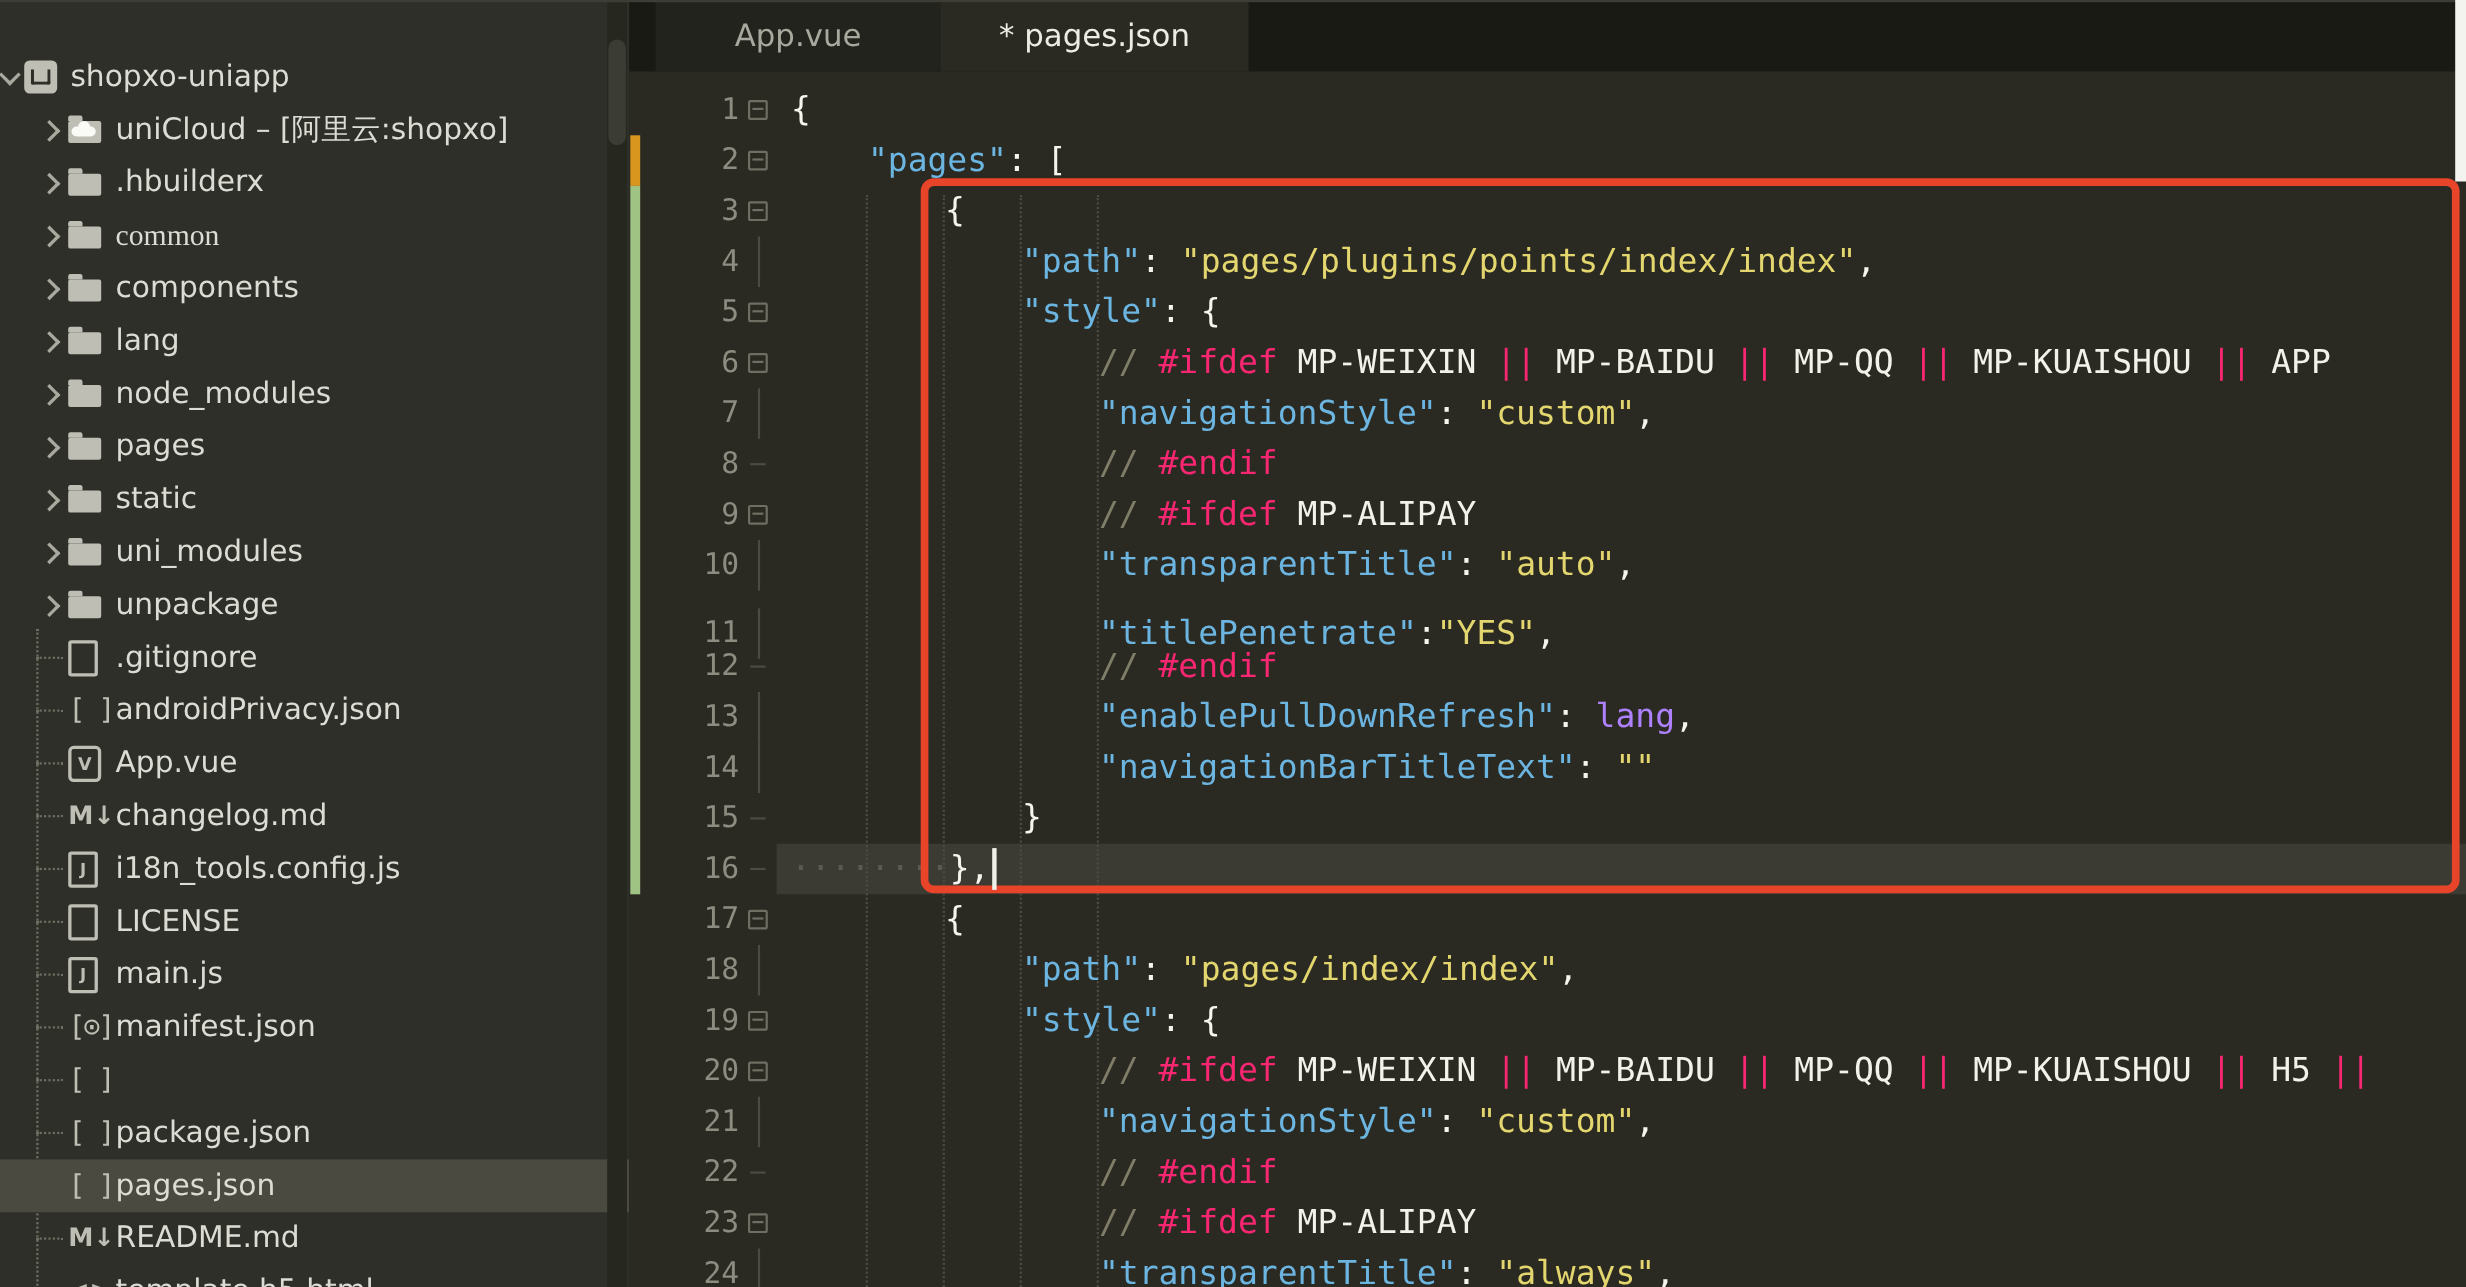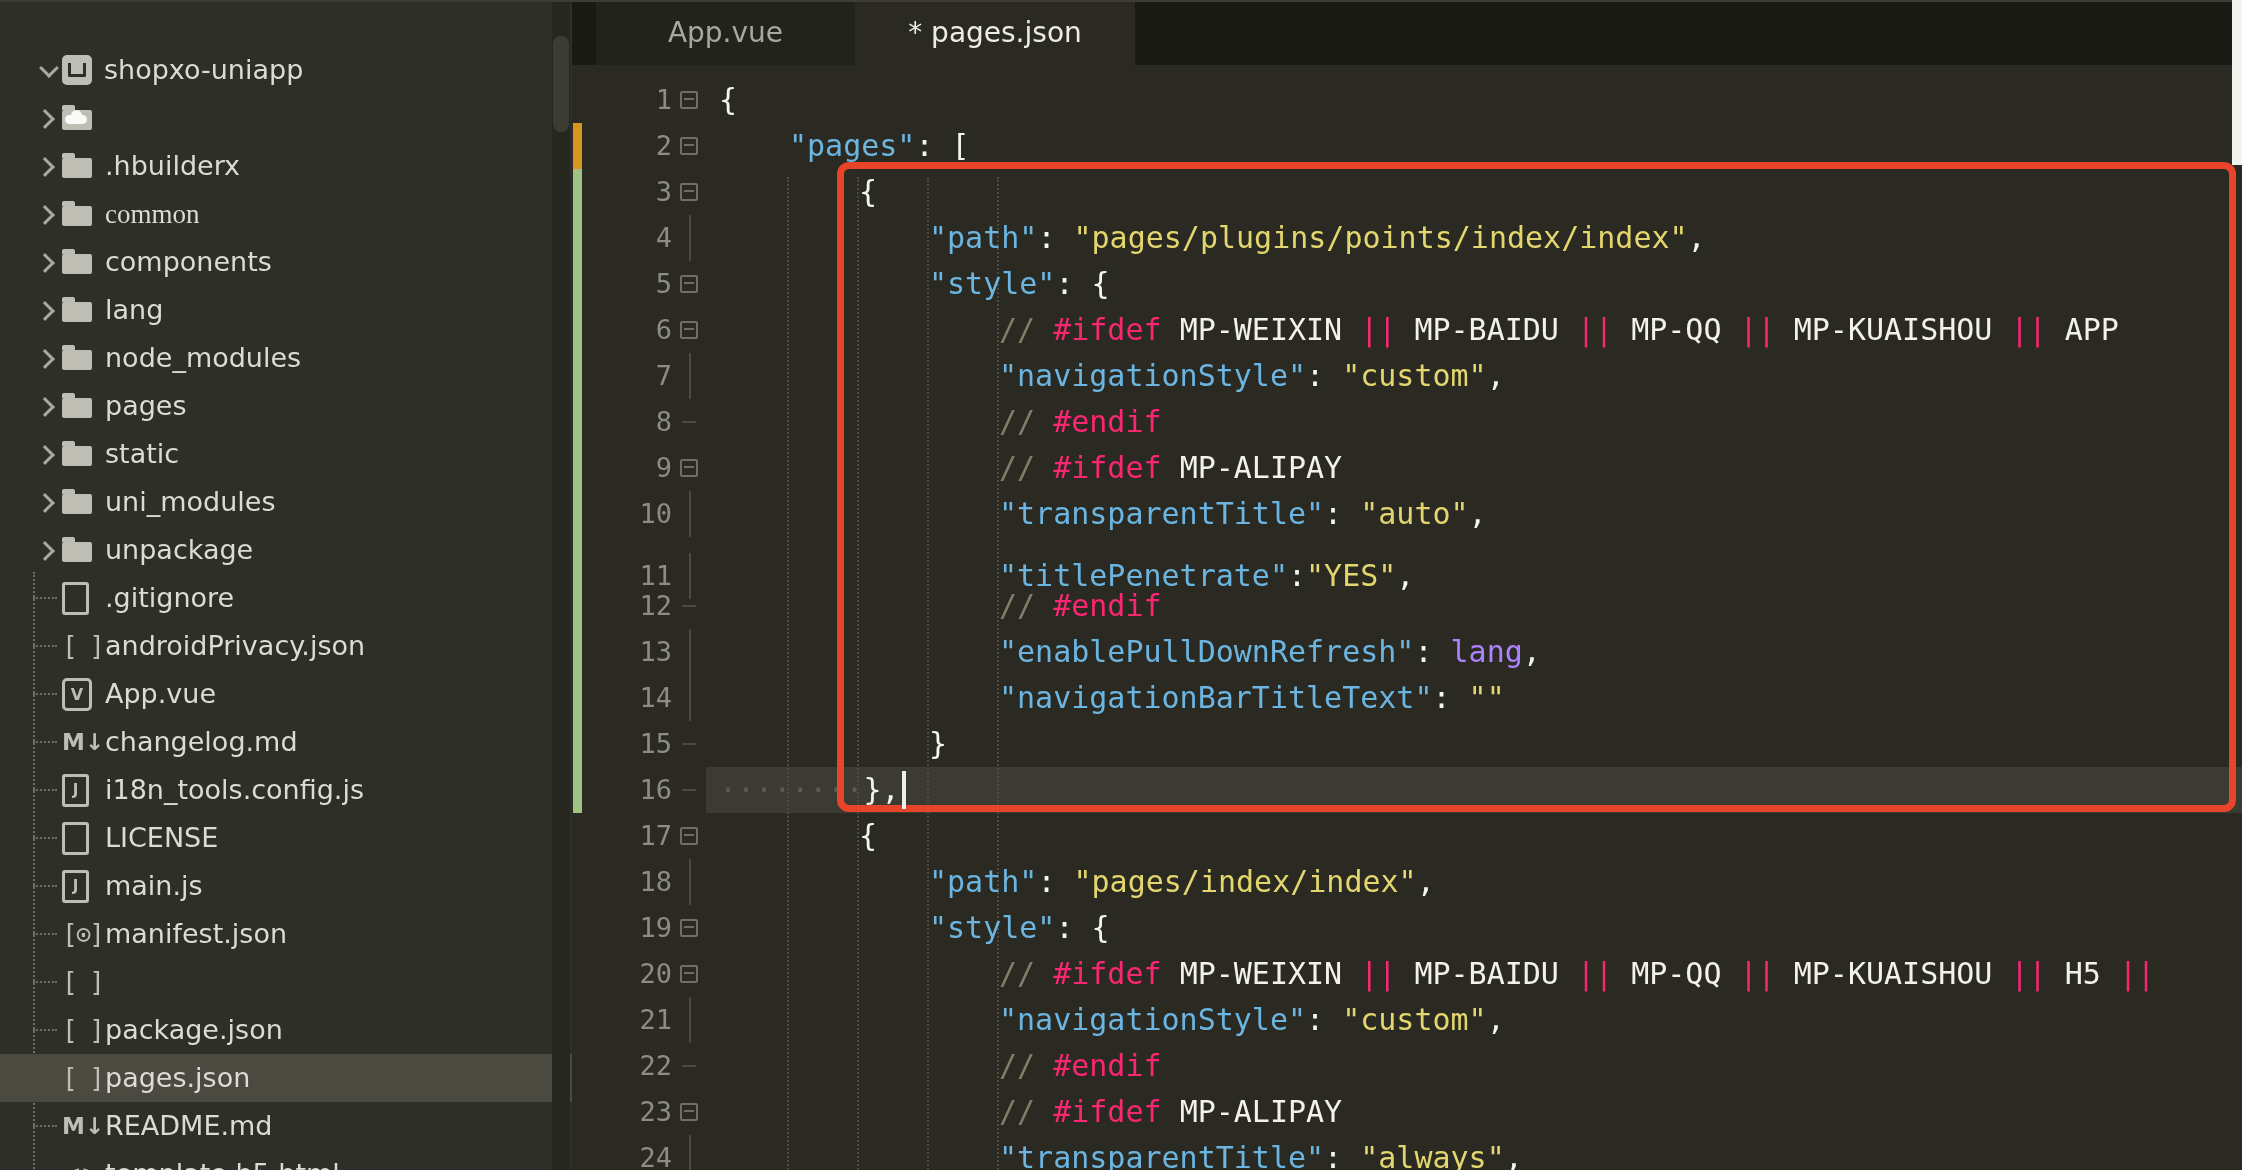--- a/index.html
+++ b/index.html
@@ -69,36 +69,37 @@
   .topline{position:absolute;left:0;top:0;right:0;height:2px;background:#3D3D36;z-index:55;}
   .wstrip{position:absolute;right:0;top:0;width:10px;height:165px;background:#F3F3F0;z-index:60;}
 </style>
 </head>
 <body>
 
 <div id="app">
   <div class="sidebar">
     <div class="vline"></div>
     <div>
-        <div class="row" style="top: 46px; margin-left: 40px;">
+        <div class="row" style="top: 46px;">
           <span class="chev down" style="left: 2px;"></span>
           <span class="icw" style="left: 22px;">
             <span class="ic-uni">
               <i></i>
             </span>
           </span>
           <span class="lbl" style="left: 64px;">shopxo-uniapp</span>
         </div>
         <div class="row" style="top: 94px;">
           <span class="chev right" style="left: 38px;"></span>
           <span class="icw" style="left: 62px;">
             <span class="ic-folder">
               <i class="cloud"></i>
             </span>
           </span>
+          <span class="lbl" style="left: 105px;">uniCloud – [阿里云:shopxo]</span>
         </div>
         <div class="row" style="top: 142px;">
           <span class="chev right" style="left: 38px;"></span>
           <span class="icw" style="left: 62px;">
             <span class="ic-folder"></span>
           </span>
           <span class="lbl" style="left: 105px;">.hbuilderx</span>
         </div>
         <div class="row" style="top: 190px;">
           <span class="chev right" style="left: 38px;"></span>

